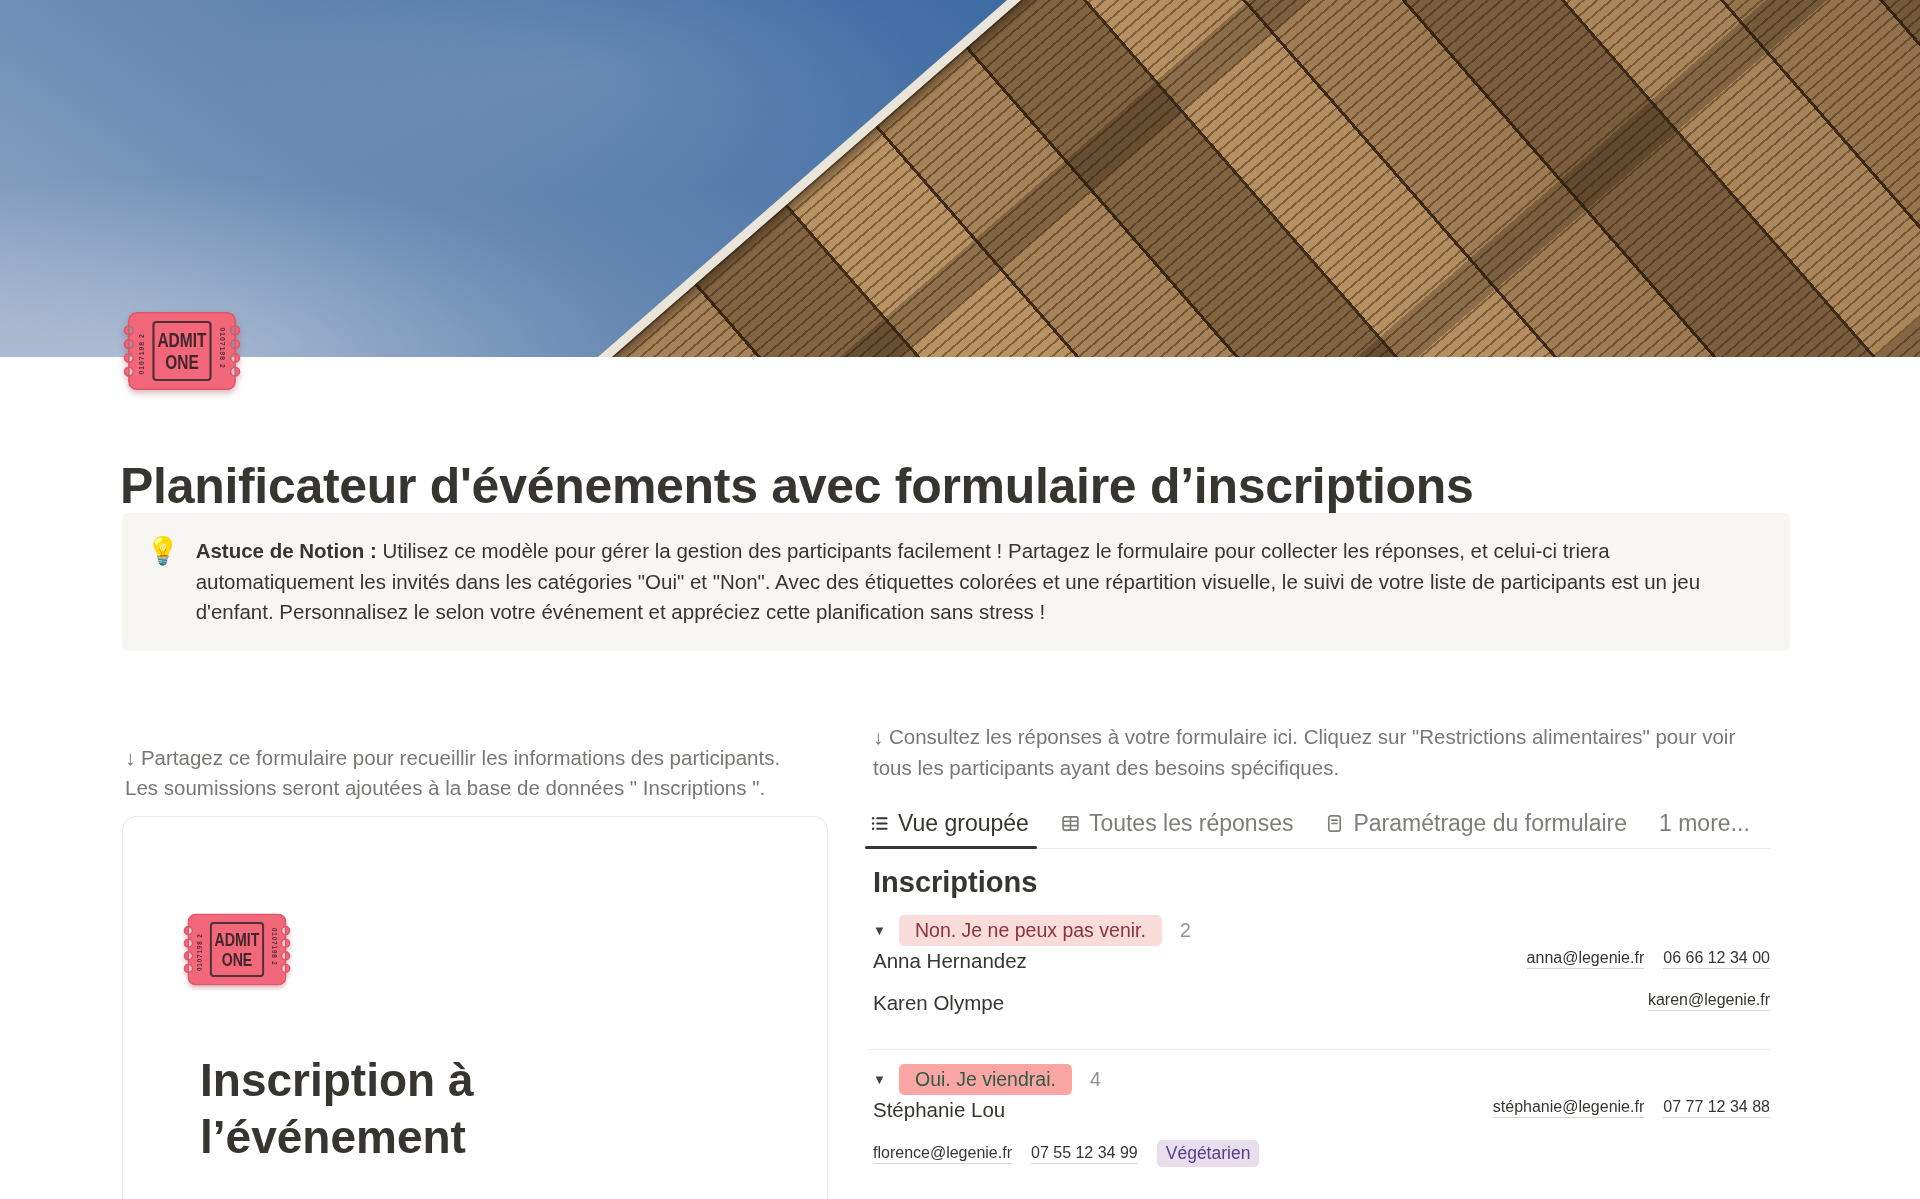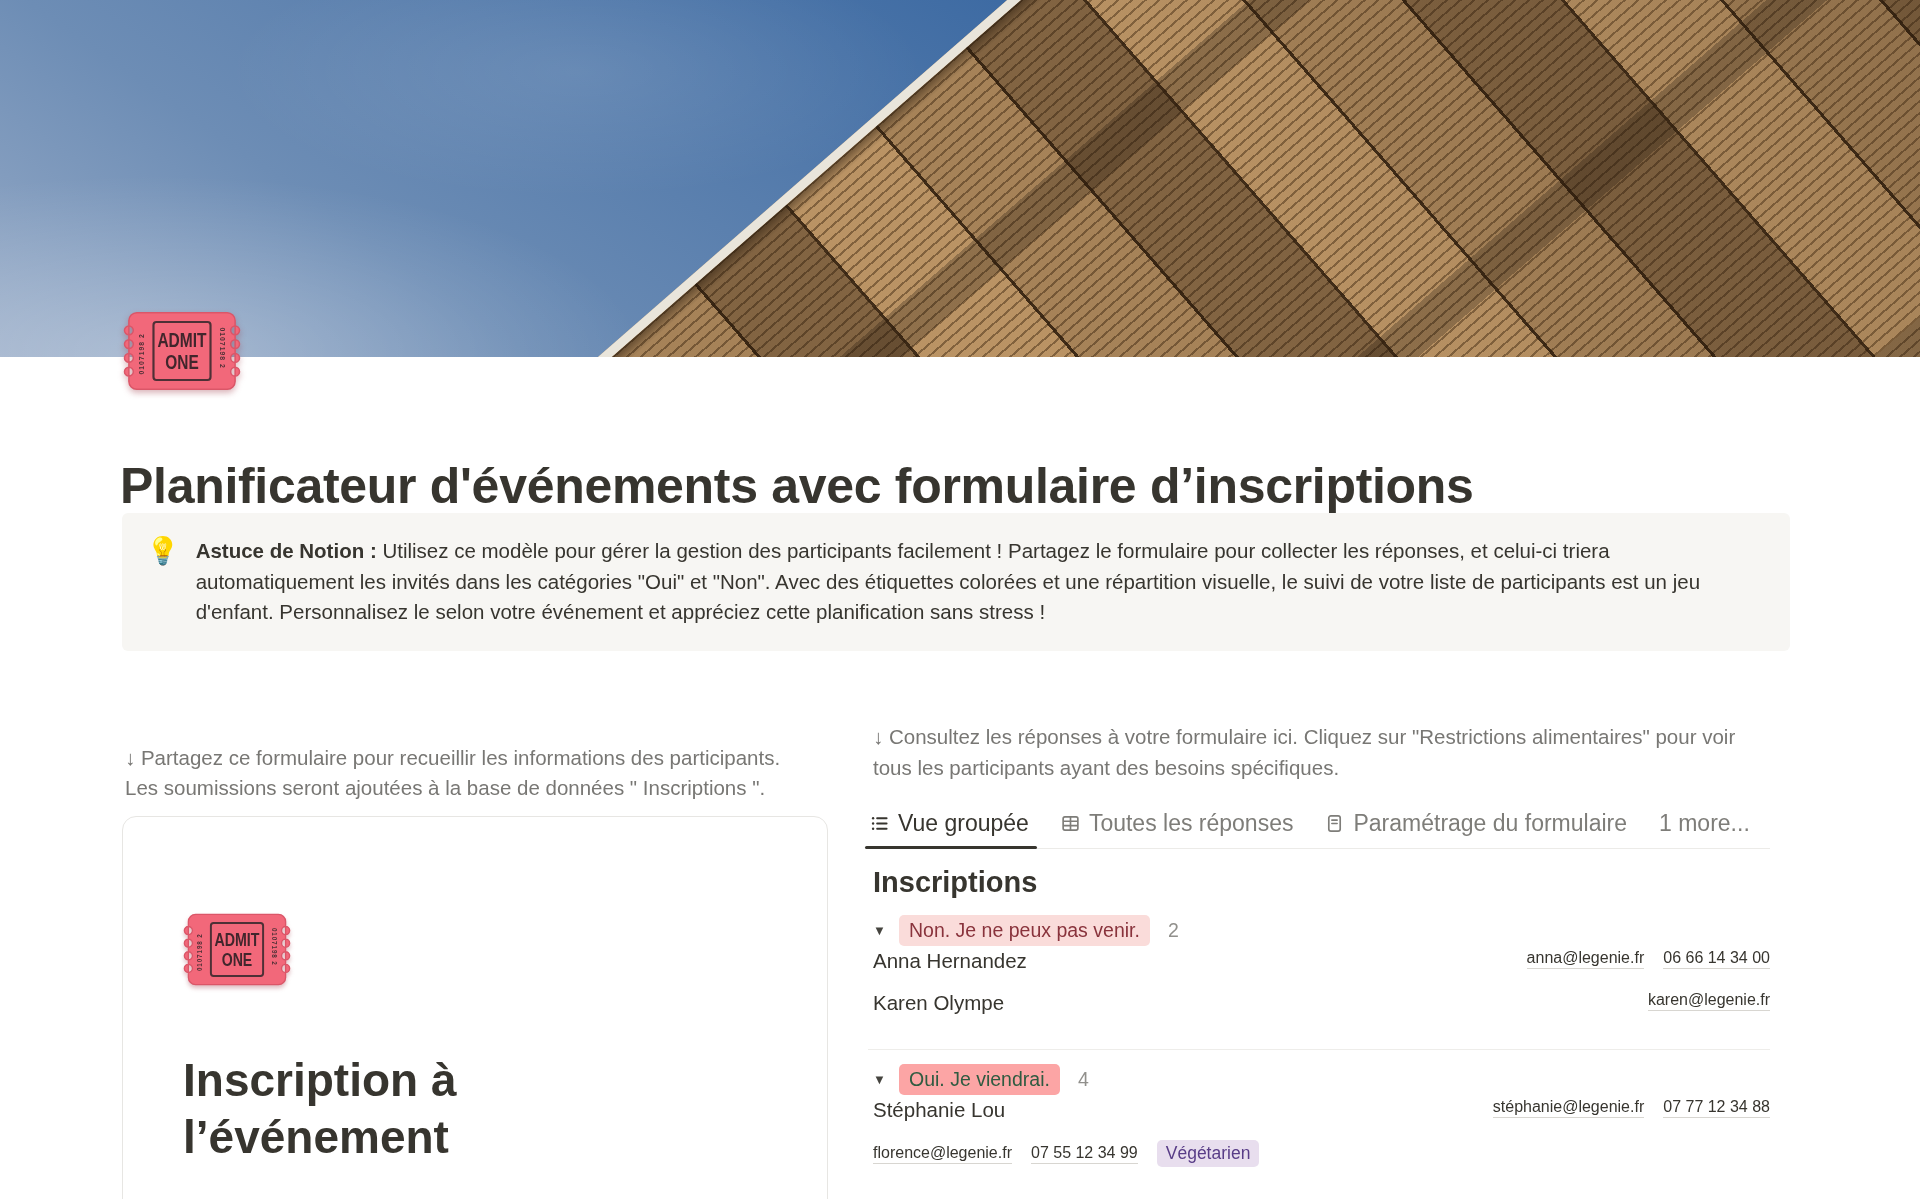--- a/index.html
+++ b/index.html
@@ -57,39 +57,39 @@
     position:absolute; left:125px; top:722px; width:668px;
     font-size:20.5px; line-height:30.5px; color:#787774;
   }
   .form-card {
     position:absolute; left:122px; top:816px; width:706px; height:500px;
     border:1.5px solid #E7E6E3; border-radius:14px; background:#fff;
     padding:94px 40px 0 60px; cursor:pointer;
   }
   .card-ticket { width:108px; height:77px; filter:drop-shadow(0 3px 2px rgba(150,40,55,.3)); }
   .form-title { margin-top:60px; font-size:46px; line-height:57px; font-weight:700; color:#37352F; }
-  .form-title span { display:block; }
+  .form-title span { display:block;margin-left:17px; }
 
   .col-right { position:absolute; left:868px; top:722px; width:902px; }
   .col-right-intro { font-size:20.5px; line-height:30.5px; color:#787774; margin:0 0 22px 5px; }
 
   
   .tabs { display:flex; align-items:stretch; gap:28px; border-bottom:1px solid #ECEBE8; height:44px; }
   .tab { display:flex; align-items:center; gap:9px; font-size:23px; color:#7E7D79;
          position:relative; padding:0 2px 6px 2px; cursor:pointer; white-space:nowrap; }
   .tab svg { width:19px; height:19px; flex:none; }
   .tab.active { color:#37352F; font-weight:500; }
   .tab.active::after { content:""; position:absolute; left:-3px; right:-6px; bottom:-1px;
                        height:3px; background:#37352F; border-radius:2px; }
 
   .db-title { font-size:29px; font-weight:700; color:#37352F; margin:14px 0 0 5px; line-height:38px; }
 
   .group-header { display:flex; align-items:center; height:38px; margin:10px 0 0 5px; }
   .toggle { width:26px; font-size:13px; color:#45443F; cursor:pointer; }
-  .badge { font-size:19.5px; line-height:23px; padding:4px 10px; border-radius:5px; cursor:pointer; }
+  .badge { font-size:19.5px; line-height:23px; padding:4px 16px; border-radius:5px; cursor:pointer; }
   .badge.red   { background:#FADCDA; color:#89333C; }
   .badge.green { background:#fca5a5; color:#2F5B41;text-align:center; }
   .count { margin-left:18px; font-size:19.5px; color:#91908C; }
 
   .row { display:flex; align-items:flex-start; height:42px; margin-left:5px; cursor:pointer; }
   .row-name { flex:1; font-size:20.5px; font-weight:500; color:#37352F; }
   .row-right { display:flex; align-items:center; gap:19px; }
   .prop { font-size:16px; color:#37352F; border-bottom:1.5px solid #D8D6D1; padding-bottom:1px; }
   .tag { font-size:17.5px; background:#E8DEEE; color:#583C87; padding:3px 9px; border-radius:5px; }
 
@@ -185,21 +185,21 @@
   <div class="group-header">
     <span class="toggle">▼</span>
     <span class="badge red">Non. Je ne peux pas venir.</span>
     <span class="count">2</span>
   </div>
 
   <div class="row">
     <span class="row-name">Anna Hernandez</span>
     <span class="row-right">
       <span class="prop">anna@legenie.fr</span>
-      <span class="prop">06 66 14 34 00</span>
+      <span class="prop">06 66 12 34 00</span>
     </span>
   </div>
   <div class="row">
     <span class="row-name">Karen Olympe</span>
     <span class="row-right">
       <span class="prop">karen@legenie.fr</span>
     </span>
   </div>
 
   <hr class="group-divider">

